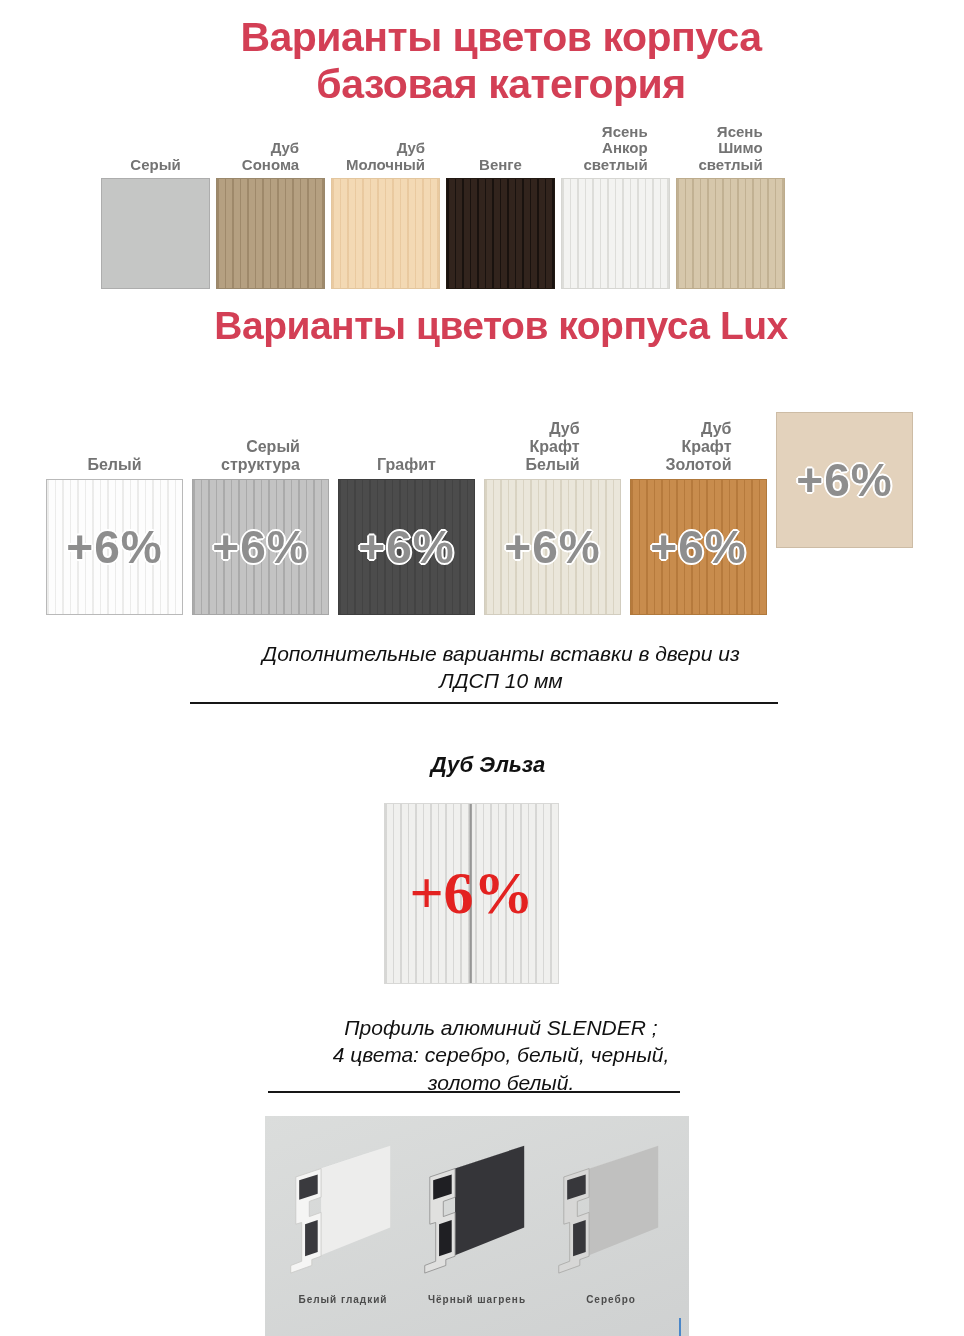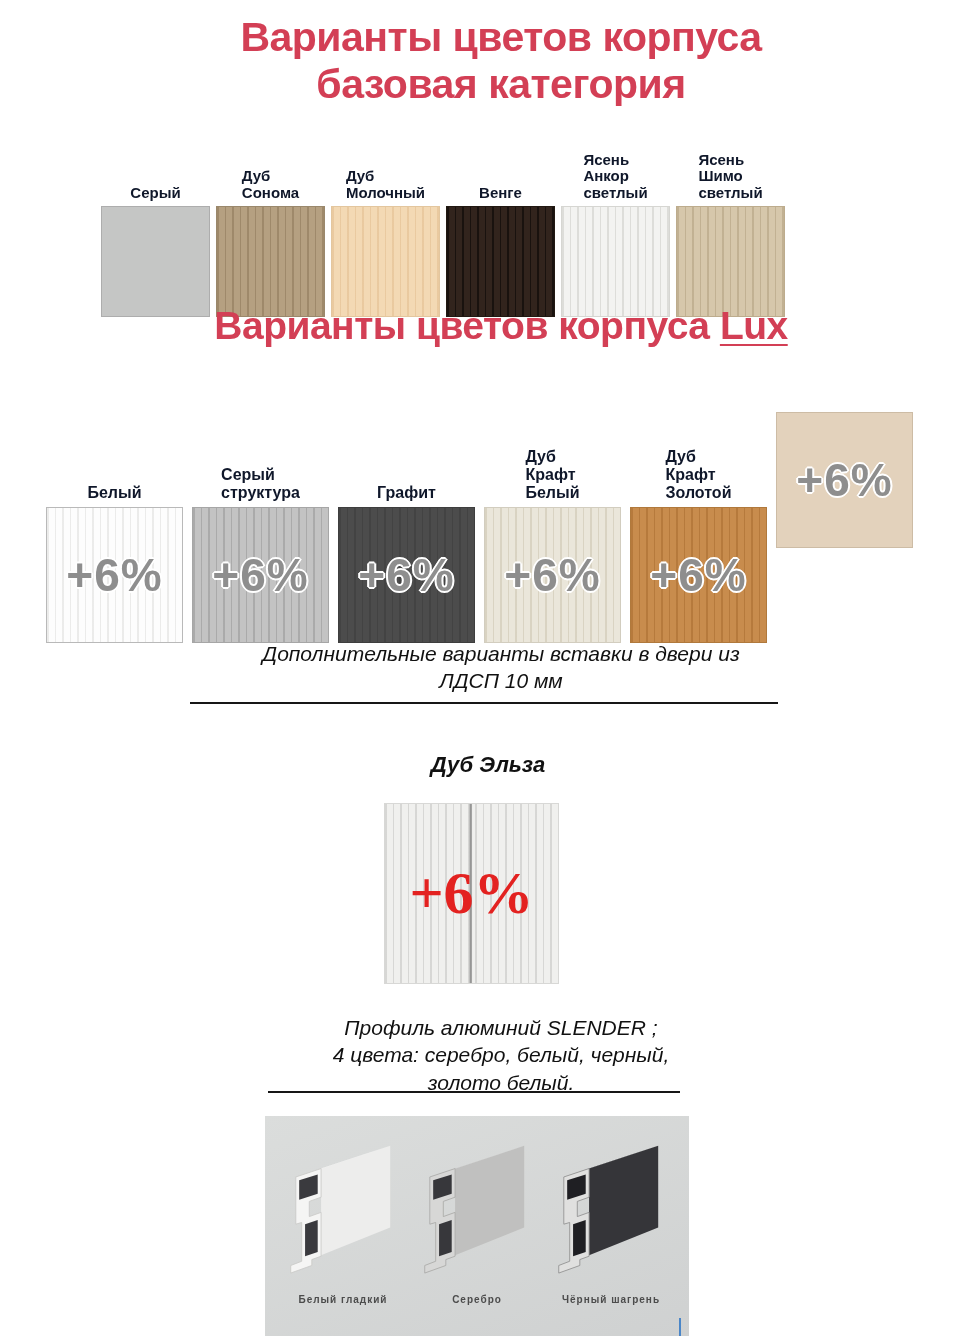--- a/index.html
+++ b/index.html
@@ -11,33 +11,32 @@
     padding-left:38px;
   }
   
   .main-title{
     position:absolute;left:0;width:100%;text-align:center;
     font-weight:bold;color:var(--accent,#d33f55);
     letter-spacing:-0.5px;line-height:1.14;
   }
   .title-1{top:14px;font-size:41px;}
   .title-2{top:304px;font-size:39px;}
-  .lux-link{text-decoration:underline;text-underline-offset:5px;text-decoration-thickness:2px;}
+  .lux-link{text-underline-offset:5px;text-decoration-thickness:2px;}
   
   .swatch-row{position:absolute;display:flex;}
   .row-1{top:118px;left:101px;gap:6px;}
   .row-2{top:412px;left:46px;gap:9px;}
   .sw-col{display:flex;flex-direction:column;}
   .row-1 .sw-col{width:109px;}
   .row-2 .sw-col{width:137px;}
   .sw-label{
     display:flex;align-items:flex-end;justify-content:center;
-    text-align:left;font-weight:bold;white-space:pre-line;
-    color:#0f172a;
-    margin-top:28px;
+    text-align:right;font-weight:bold;white-space:pre-line;
+    color:#737373;
   }
   .row-1 .sw-label{height:56px;font-size:15px;line-height:1.12;margin-bottom:4px;}
   .row-2 .sw-label{height:62px;font-size:16px;line-height:1.12;margin-bottom:5px;}
   .sw{
     position:relative;border:1px solid #c9c9c9;box-sizing:border-box;
     background-color:#ddd;
   }
   .row-1 .sw{height:111px;}
   .row-2 .sw{height:136px;}
   .plus-badge{
@@ -203,35 +202,35 @@
         <polygon class="p-side" points="44,42 126,15 126,112 44,145" fill="#ededec"></polygon>
         <polygon class="p-top" points="14,52 44,42 126,15 96,25" fill="#fbfbfb"></polygon>
         <path class="p-front" d="M14,52 L44,42 L44,76 L30,81 L30,99 L44,94 L44,146 L33,150 L33,157 L8,166 L8,157 L21,152 L21,106 L14,108 Z" fill="#f5f5f4" stroke="#c9c9c7" stroke-width="1"></path>
         <polygon class="p-hole" points="18,56 40,49 40,72 18,79" fill="#3a3a3e"></polygon>
         <polygon class="p-hole" points="25,108 40,103 40,141 25,146" fill="#3a3a3e"></polygon>
       </svg>
       <div class="profile-label">Белый гладкий</div>
     </div>
     <div class="profile-col">
       <svg viewBox="0 0 140 180">
+        <polygon class="p-side" points="44,42 126,15 126,112 44,145" fill="#353539"></polygon>
+        <polygon class="p-top" points="14,52 44,42 126,15 96,25" fill="#4a4a4e"></polygon>
+        <path class="p-front" d="M14,52 L44,42 L44,76 L30,81 L30,99 L44,94 L44,146 L33,150 L33,157 L8,166 L8,157 L21,152 L21,106 L14,108 Z" fill="#e0e0df" stroke="#8f8f8f" stroke-width="1"></path>
+        <polygon class="p-hole" points="18,56 40,49 40,72 18,79" fill="#1f1f23"></polygon>
+        <polygon class="p-hole" points="25,108 40,103 40,141 25,146" fill="#1f1f23"></polygon>
+      </svg>
+      <div class="profile-label">Чёрный шагрень</div>
+    </div>
+    <div class="profile-col">
+      <svg viewBox="0 0 140 180">
         <polygon class="p-side" points="44,42 126,15 126,112 44,145" fill="#c0c0bf"></polygon>
         <polygon class="p-top" points="14,52 44,42 126,15 96,25" fill="#e3e3e2"></polygon>
         <path class="p-front" d="M14,52 L44,42 L44,76 L30,81 L30,99 L44,94 L44,146 L33,150 L33,157 L8,166 L8,157 L21,152 L21,106 L14,108 Z" fill="#d7d7d6" stroke="#a9a9a7" stroke-width="1"></path>
         <polygon class="p-hole" points="18,56 40,49 40,72 18,79" fill="#37373b"></polygon>
         <polygon class="p-hole" points="25,108 40,103 40,141 25,146" fill="#37373b"></polygon>
       </svg>
       <div class="profile-label">Серебро</div>
     </div>
-    <div class="profile-col">
-      <svg viewBox="0 0 140 180">
-        <polygon class="p-side" points="44,42 126,15 126,112 44,145" fill="#353539"></polygon>
-        <polygon class="p-top" points="14,52 44,42 126,15 96,25" fill="#4a4a4e"></polygon>
-        <path class="p-front" d="M14,52 L44,42 L44,76 L30,81 L30,99 L44,94 L44,146 L33,150 L33,157 L8,166 L8,157 L21,152 L21,106 L14,108 Z" fill="#e0e0df" stroke="#8f8f8f" stroke-width="1"></path>
-        <polygon class="p-hole" points="18,56 40,49 40,72 18,79" fill="#1f1f23"></polygon>
-        <polygon class="p-hole" points="25,108 40,103 40,141 25,146" fill="#1f1f23"></polygon>
-      </svg>
-      <div class="profile-label">Чёрный шагрень</div>
-    </div>
   </div>
 
   <div class="blue-marker"></div>
 
 </div>
 
 </body></html>

